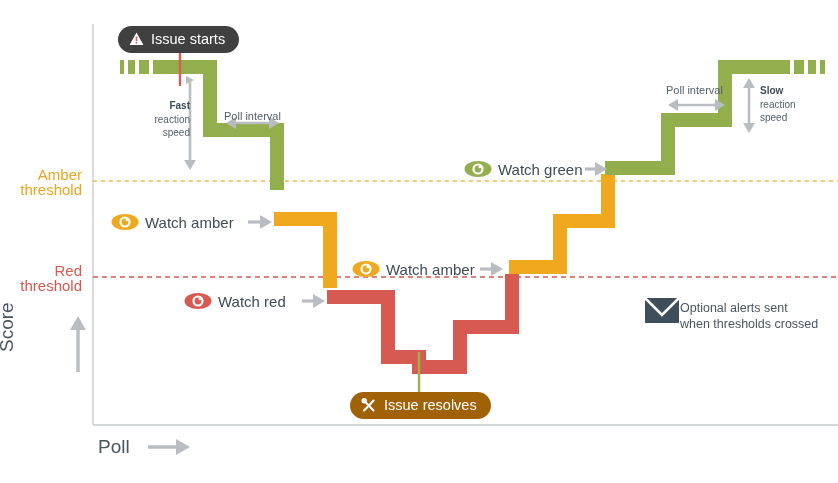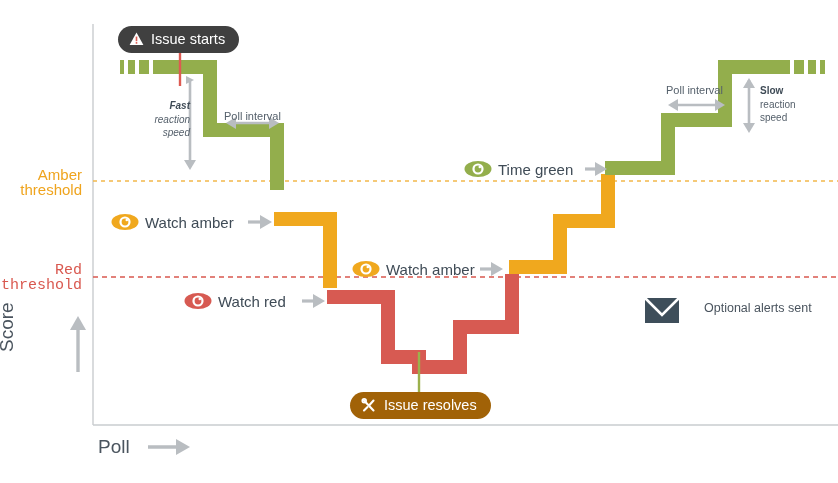--- a/index.html
+++ b/index.html
@@ -27,21 +27,21 @@
   .txt {
     position: absolute;
     white-space: nowrap;
   }
   .thr-label {
     text-align: right;
     font-size: 15px;
     line-height: 15px;
   }
   .thr-amber { color: #EFA41E; }
-  .thr-red   { color: #D9584F; font-family: Liberation Mono, monospace; }
+  .thr-red   { color: #D9584F; }
   .axis-label {
     color: #4A545E;
     font-size: 19px;
   }
   .watch-label {
     color: #3F4B56;
     font-size: 15px;
   }
   .badge {
     position: absolute;
@@ -244,35 +244,36 @@
         <line x1="6.5" y1="9" x2="3" y2="12.5"></line>
       </g>
       <circle cx="3.2" cy="2.8" r="1.9" fill="none" stroke="#ffffff" stroke-width="1.7"></circle>
     </svg>
     <span>Issue resolves</span>
   </div>
 
   <div class="txt watch-label" style="left:145px; top:214px;">Watch amber</div>
   <div class="txt watch-label" style="left:218px; top:293px;">Watch red</div>
   <div class="txt watch-label" style="left:386px; top:261px;">Watch amber</div>
-  <div class="txt watch-label" style="left:498px; top:161px;">Time green</div>
-
-  <div class="annot" style="left:148px; top:99px; text-align:right; width:42px;font-style:italic;">
+  <div class="txt watch-label" style="left:498px; top:161px;">Watch green</div>
+
+  <div class="annot" style="left:148px; top:99px; text-align:right; width:42px;">
     <div><b>Fast</b></div>
     <div>reaction</div>
     <div>speed</div>
   </div>
 
   <div class="poll-label" style="left:224px; top:110px;">Poll interval</div>
 
   <div class="poll-label" style="left:666px; top:84px;">Poll interval</div>
 
   <div class="annot" style="left:760px; top:84px;">
     <div><b>Slow</b></div>
     <div>reaction</div>
     <div>speed</div>
   </div>
 
-  <div class="legend-text" style="left:704px; top:300px;">
+  <div class="legend-text" style="left:680px; top:300px;">
     <div>Optional alerts sent</div>
+    <div>when thresholds crossed</div>
   </div>
 
 </div>
 
 </body></html>

